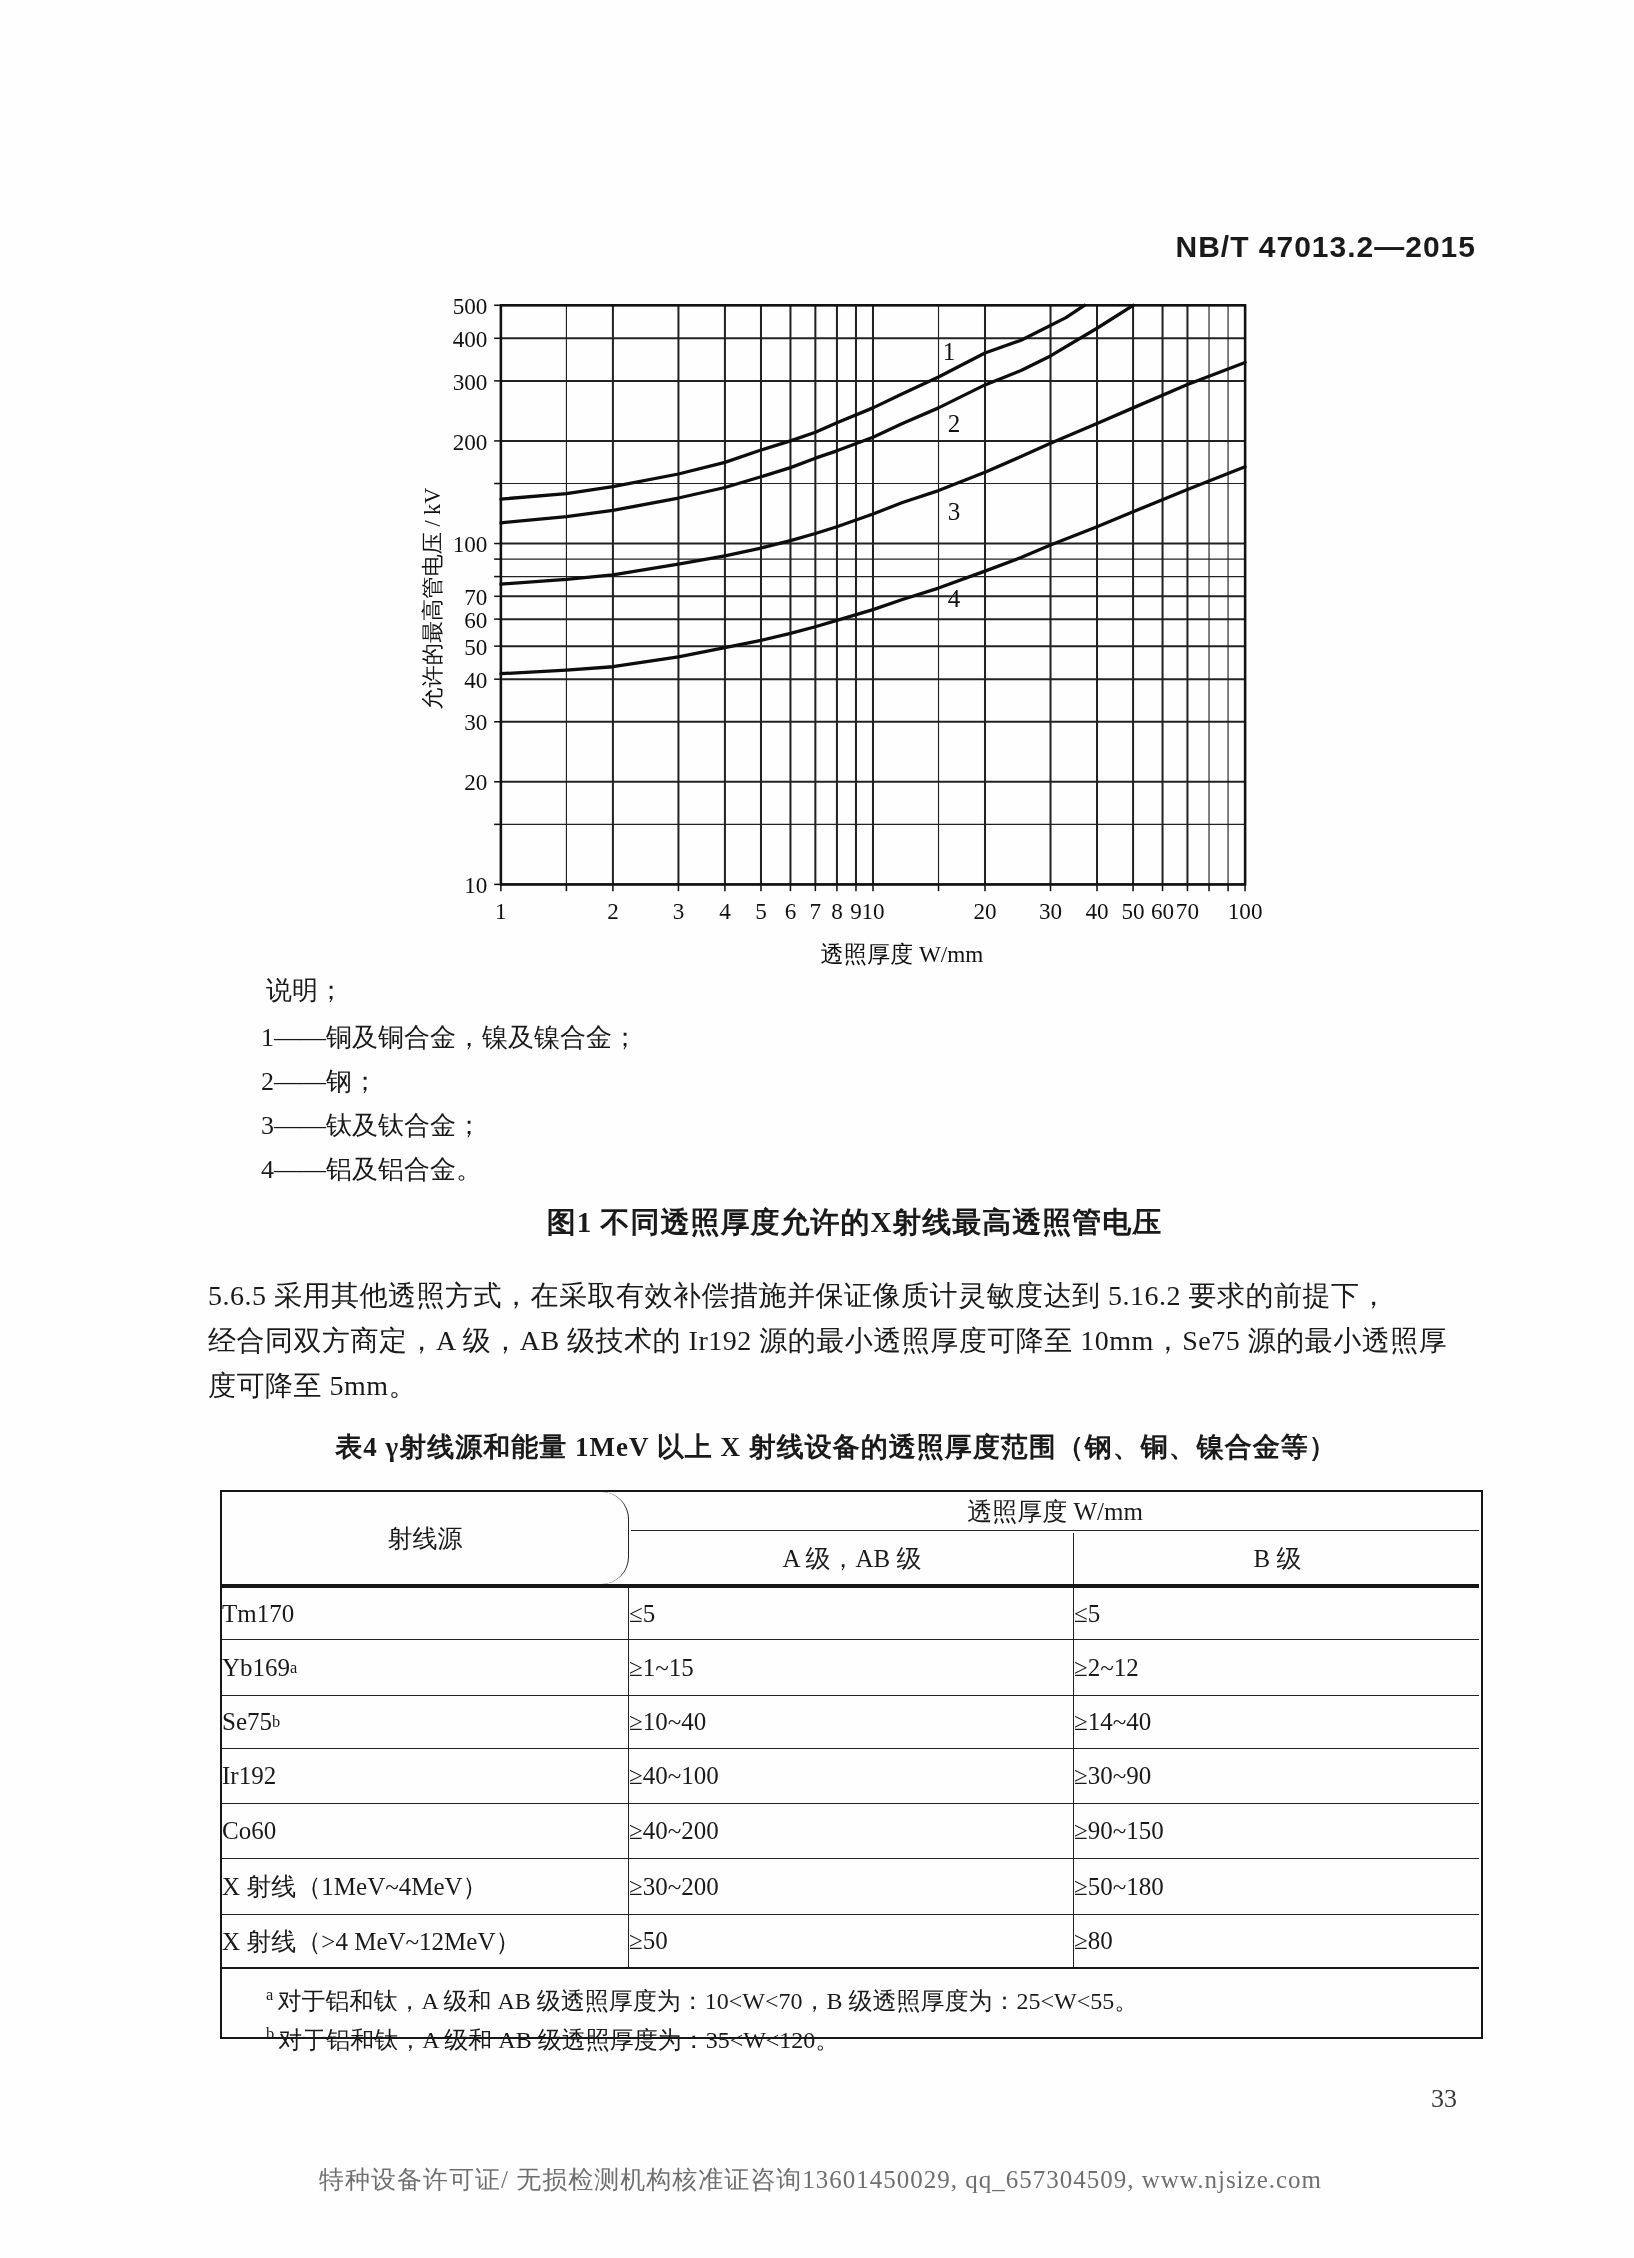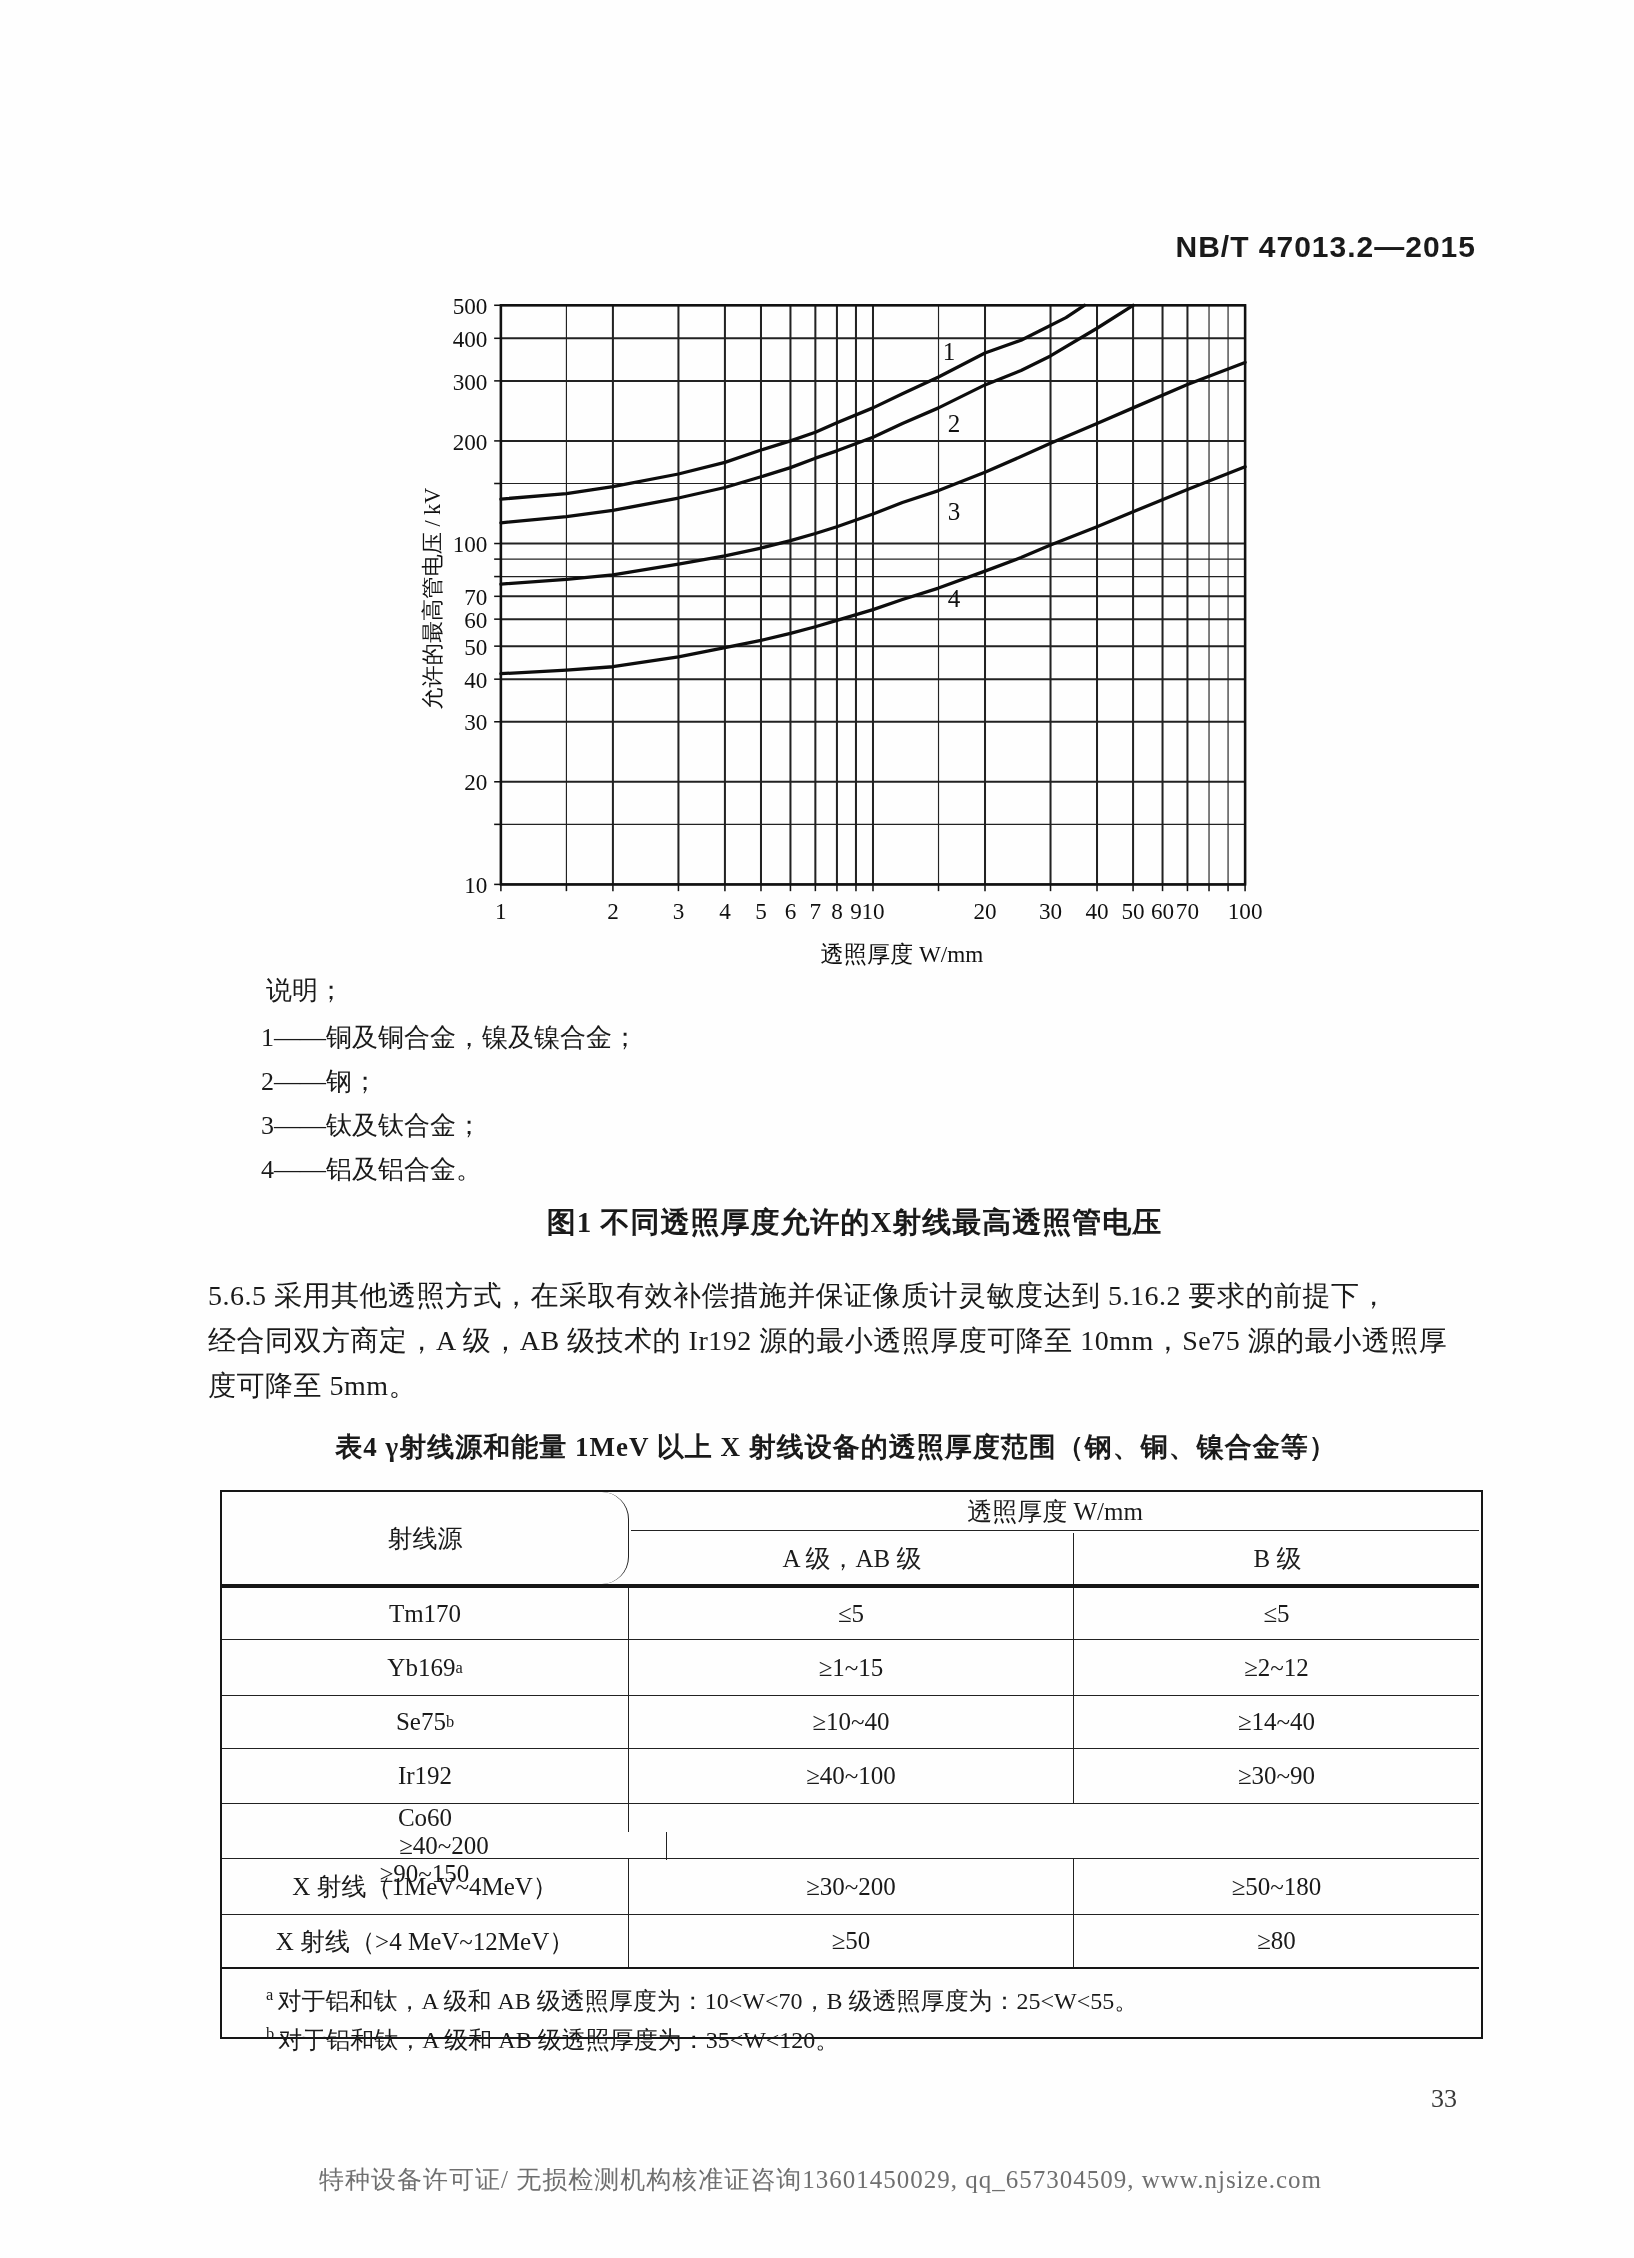--- a/index.html
+++ b/index.html
@@ -34,21 +34,21 @@
     border:2.9px solid #161616;box-sizing:border-box;
     font-size:25px;
   }
   .table4 .cell{
     position:absolute;box-sizing:border-box;
     display:flex;align-items:center;justify-content:center;
     text-align:center;
   }
   .hdr-heavy{position:absolute;left:0;width:1257px;height:3.9px;background:#161616;}
   .t-row{position:absolute;left:0;width:1257px;display:flex;box-sizing:border-box;border-bottom:1.9px solid #222;}
-  .t-row .c{box-sizing:border-box;display:flex;align-items:center;justify-content:center;}
+  .t-row .c{box-sizing:border-box;display:flex;align-items:center;}
   .t-row .c1{width:407px;border-right:1.9px solid #222;}
   .t-row .c2{width:445px;border-right:1.9px solid #222;}
   .t-row .c3{width:405px;}
   .footnotes{
     position:absolute;left:0;width:1257px;
     border-top:2.9px solid #161616;box-sizing:border-box;
     padding:9.7px 0 0 44px;font-size:24px;line-height:32px;
   }
   .footnotes .fn{margin-bottom:1px;}
   sup{font-size:16.4px;}
@@ -232,21 +232,21 @@
           <div class="c c2">≥10~40</div>
           <div class="c c3">≥14~40</div>
         </div>
         <div class="t-row" style="top: 257px; height: 55px;">
           <div class="c c1">
             <span>Ir192</span>
           </div>
           <div class="c c2">≥40~100</div>
           <div class="c c3">≥30~90</div>
         </div>
-        <div class="t-row" style="top: 312px; height: 55px; flex-direction: column;">
+        <div class="t-row" style="top: 312px; height: 55px;">
           <div class="c c1">
             <span>Co60</span>
           </div>
           <div class="c c2">≥40~200</div>
           <div class="c c3">≥90~150</div>
         </div>
         <div class="t-row" style="top: 367px; height: 56px;">
           <div class="c c1">
             <span>X 射线（1MeV~4MeV）</span>
           </div>

